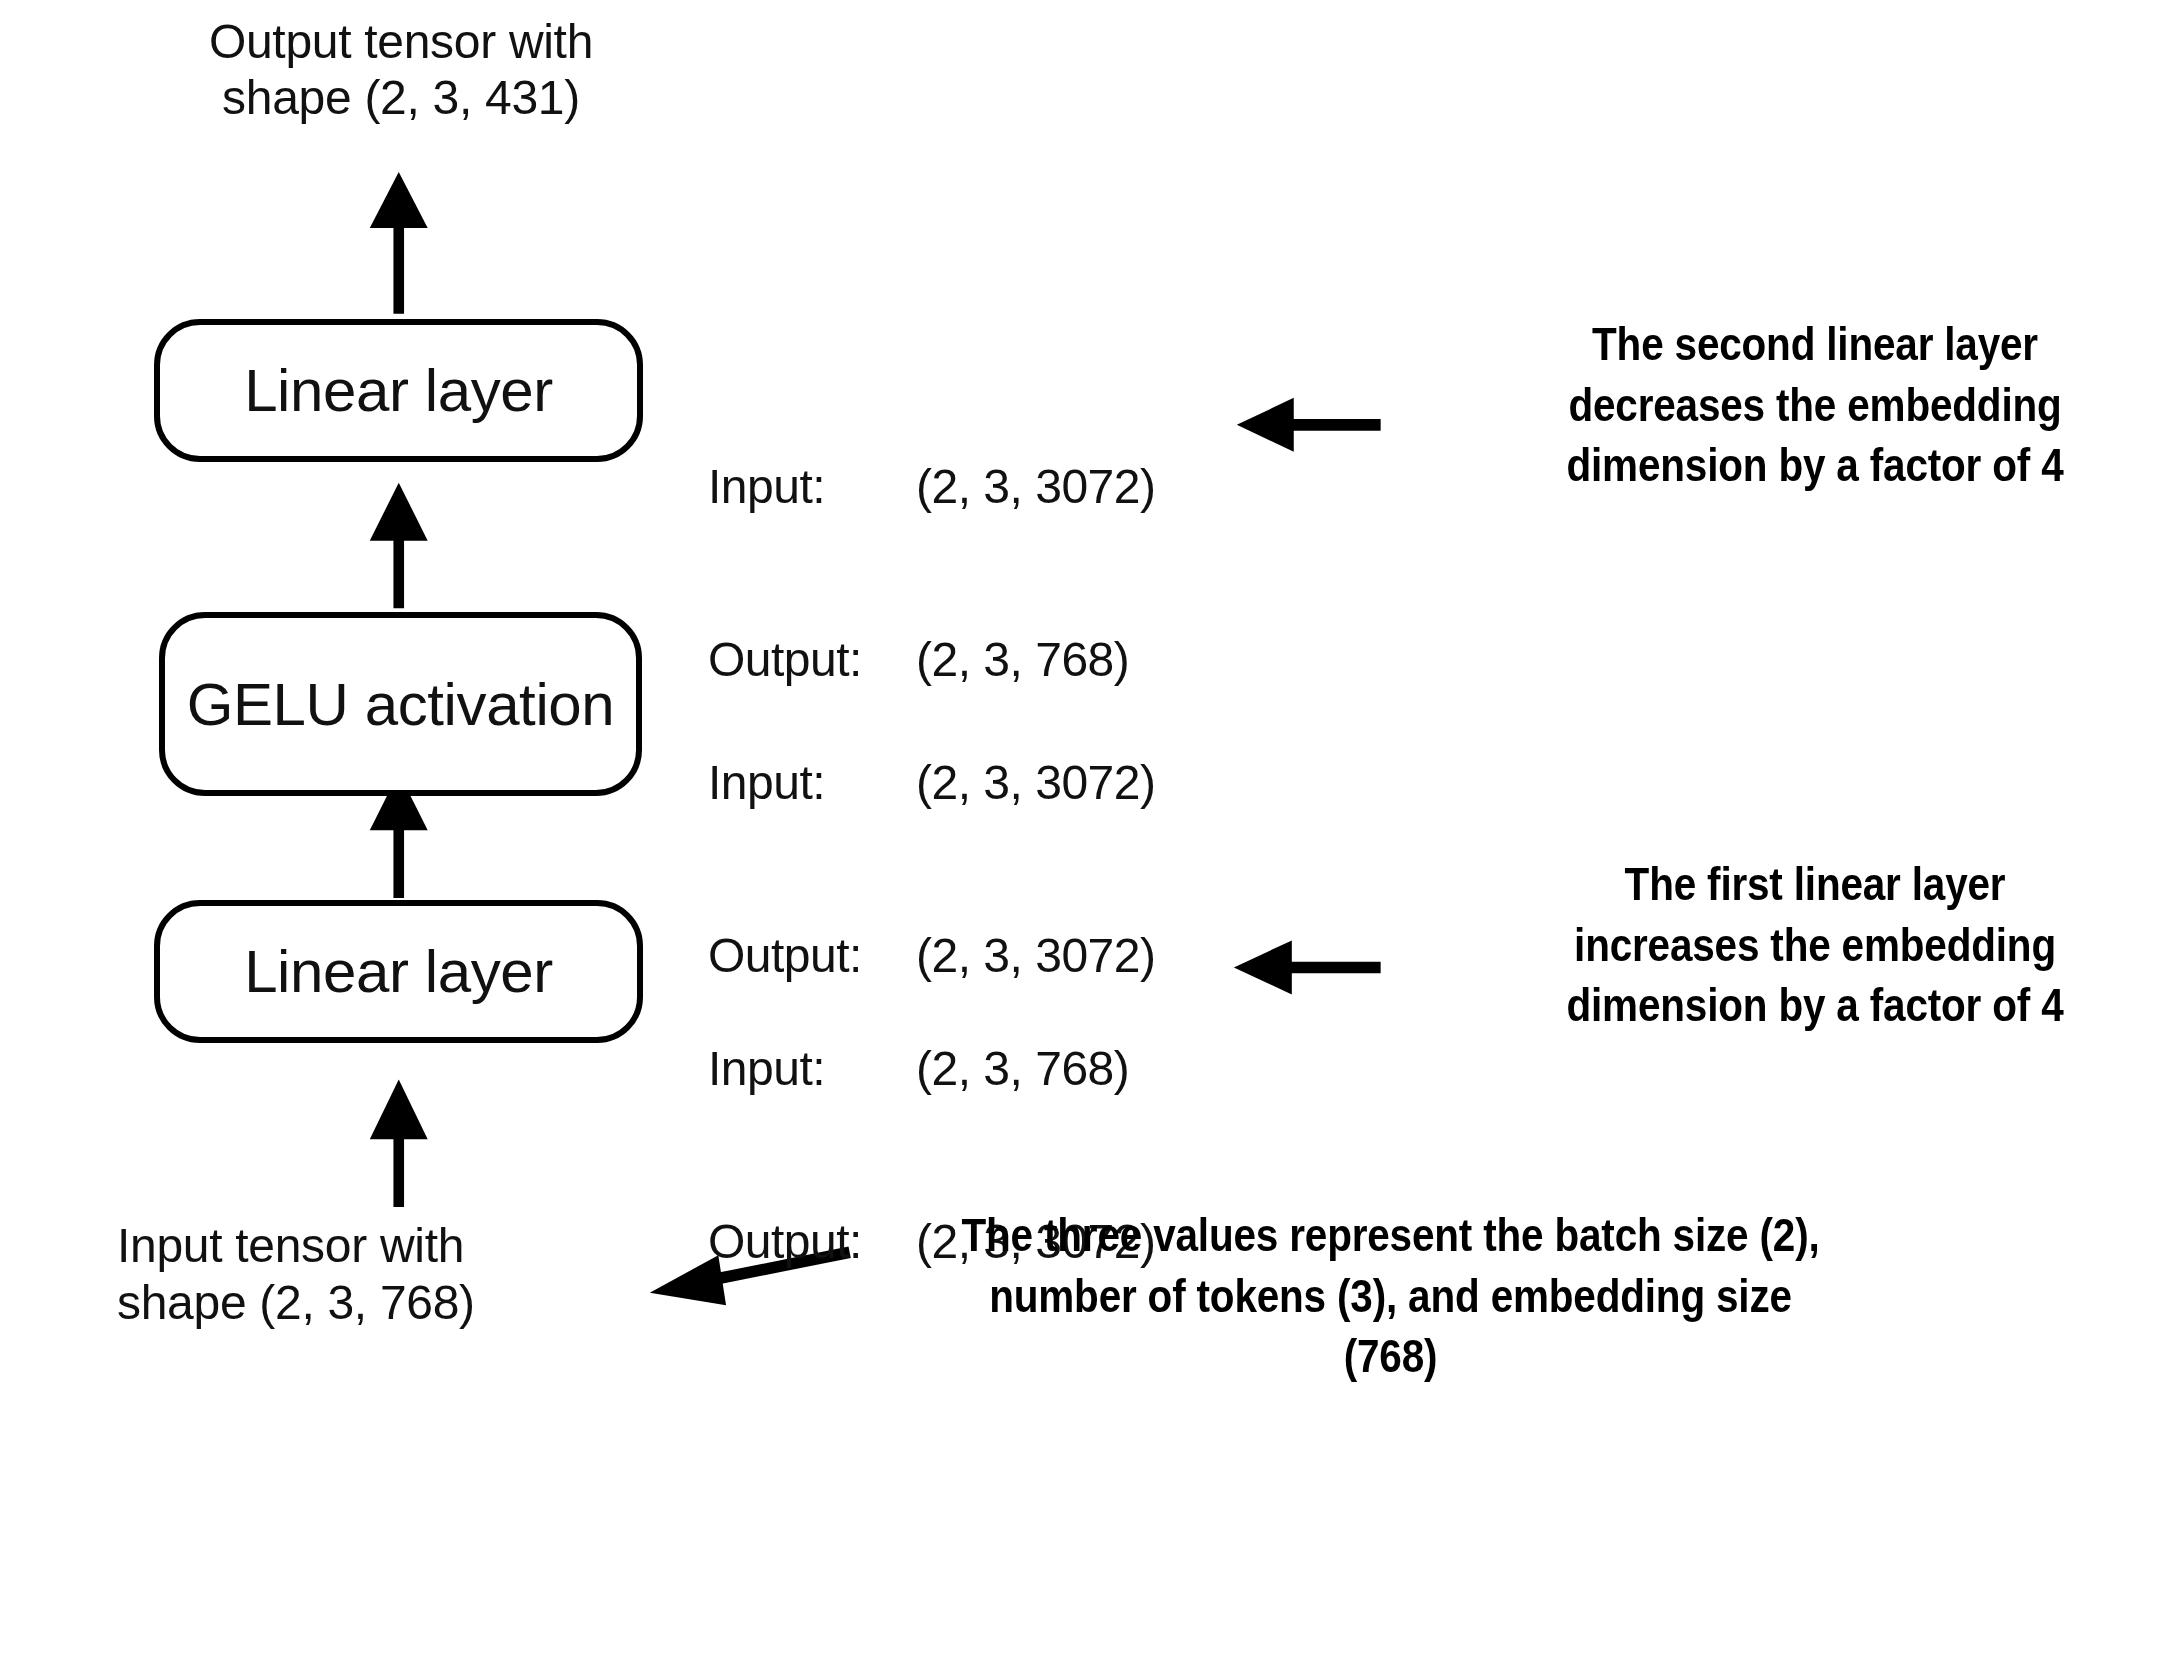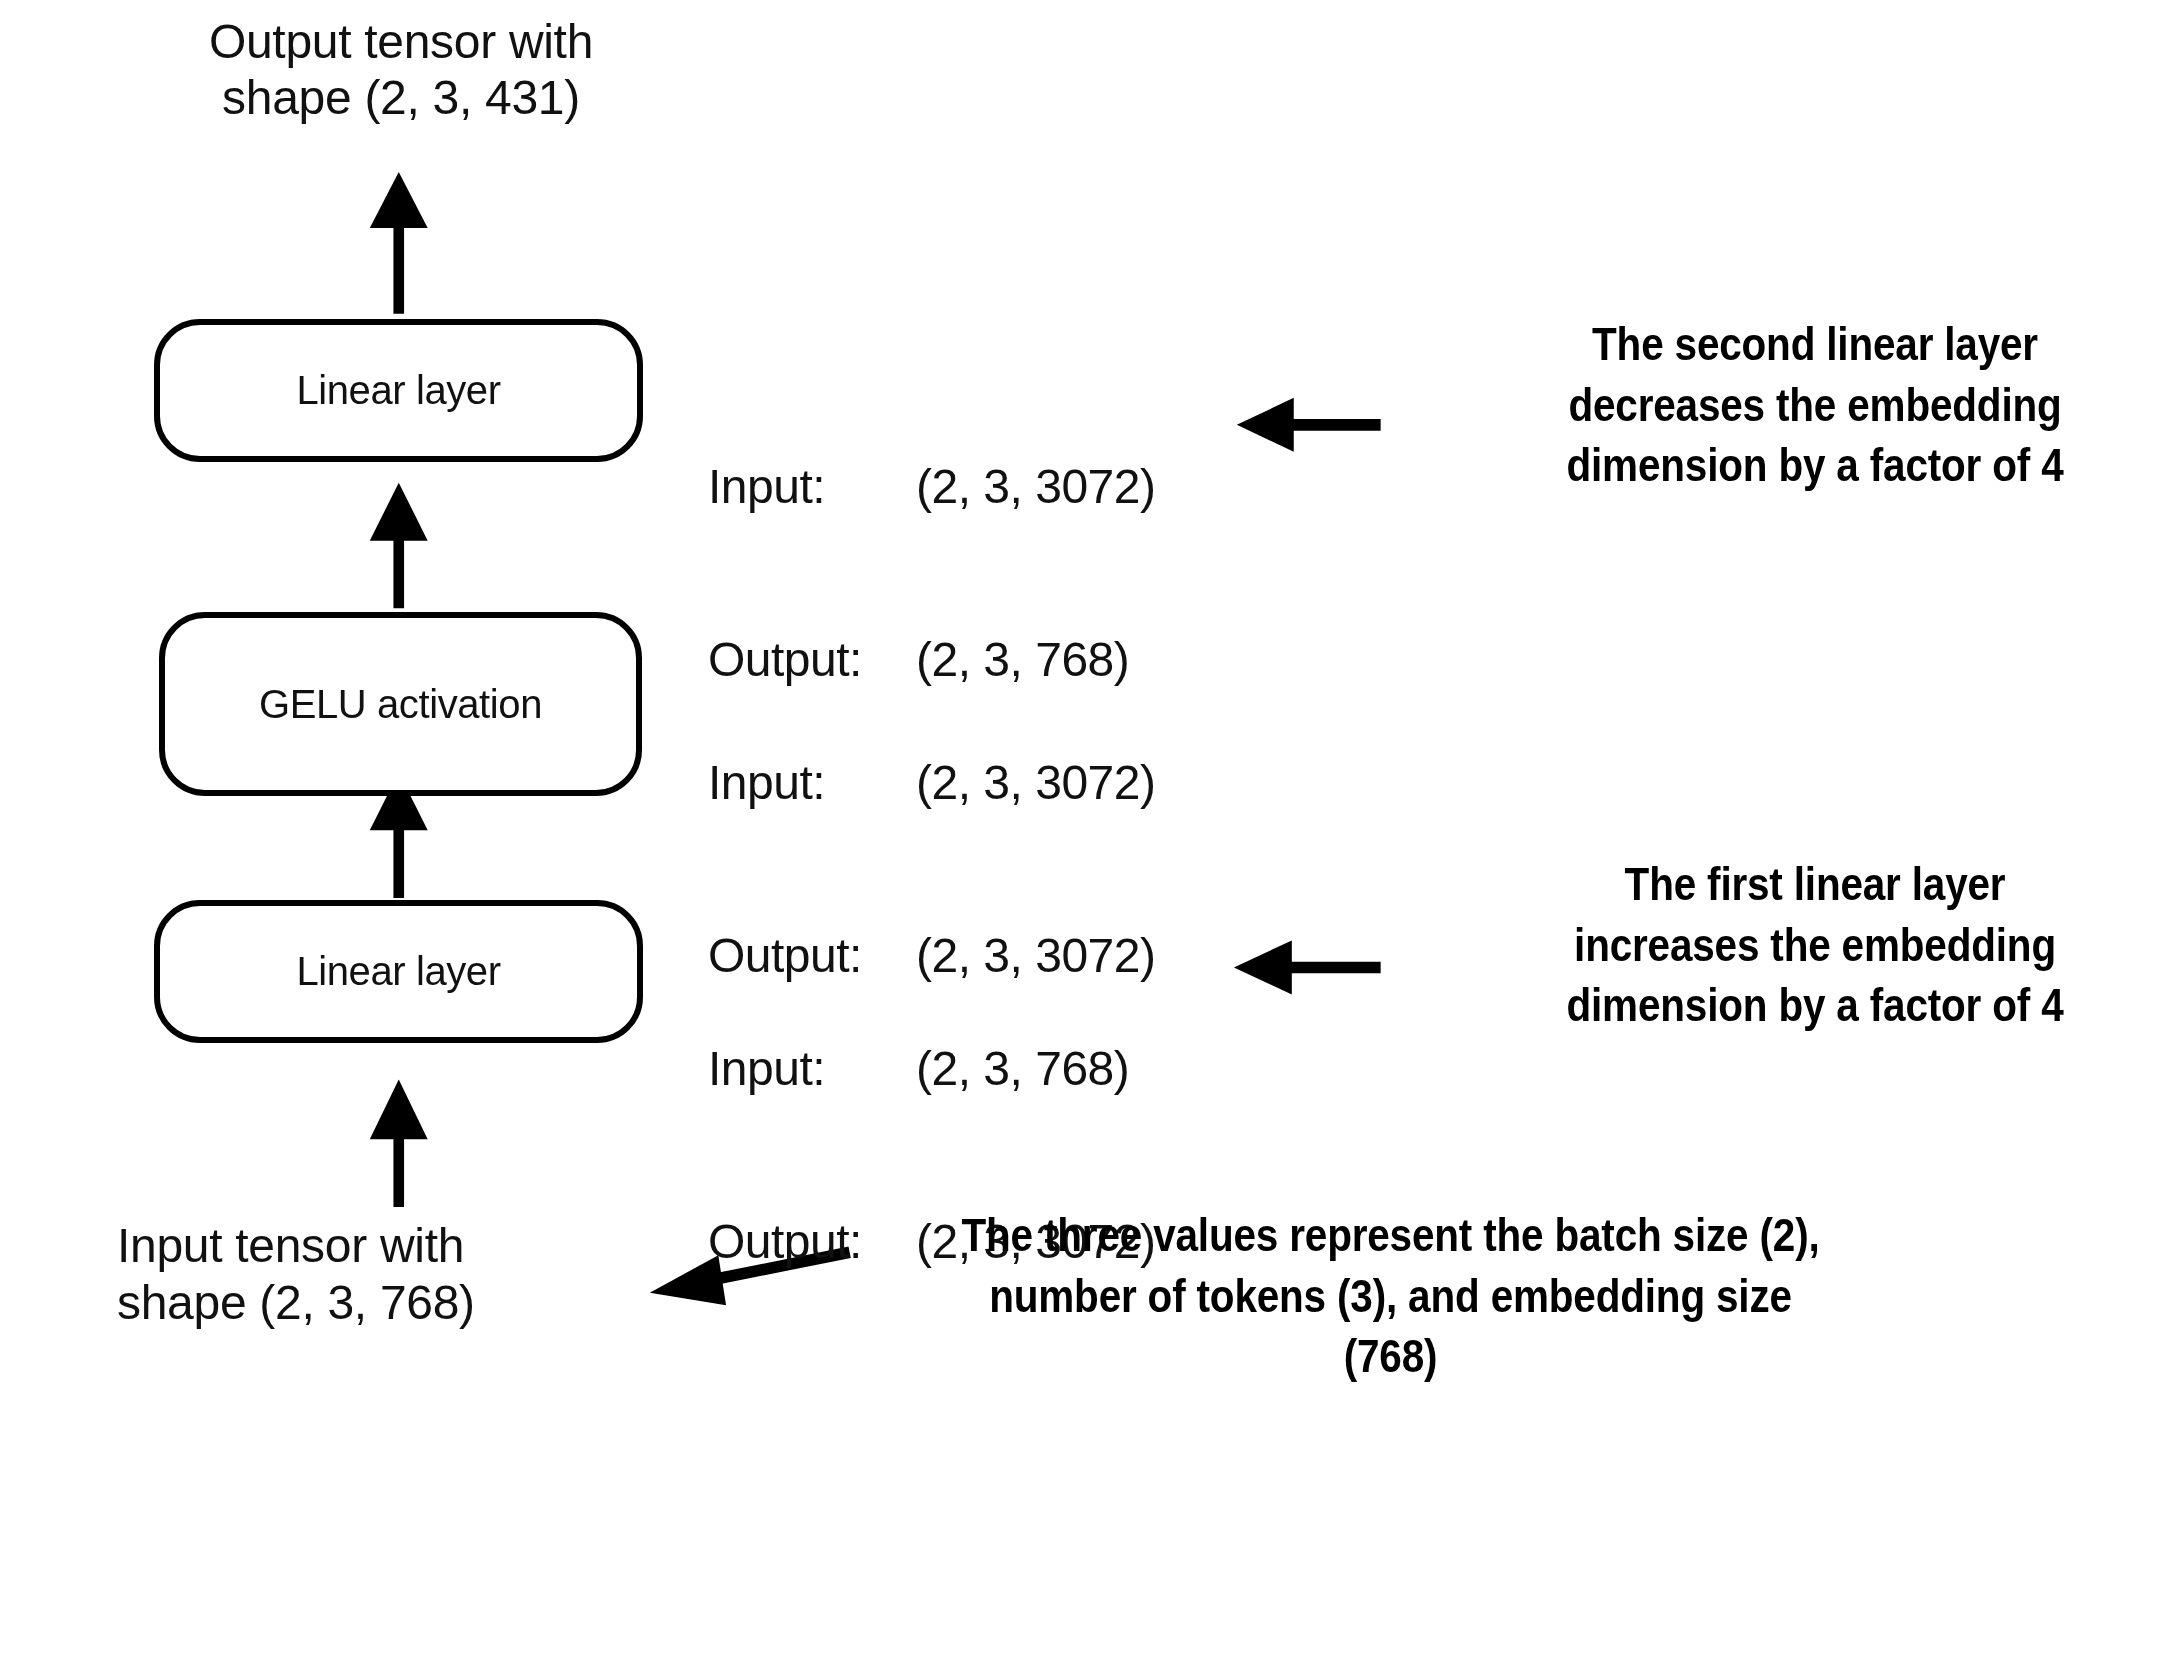--- a/index.html
+++ b/index.html
@@ -60,21 +60,21 @@
     border: 6.8px solid #000000;
     border-radius: 46px;
     background: #ffffff;
     box-sizing: border-box;
     display: flex;
     align-items: center;
     justify-content: center;
   }
   .node-label {
     font-family: "Liberation Sans", sans-serif;
-    font-size: 40px;
+    font-size: 60px;
     color: #111111;
     letter-spacing: -0.4px;
     white-space: pre;
   }
 
   
   .annotation {
     position: absolute;
     font-family: "Liberation Sans", sans-serif;
     font-weight: bold;

